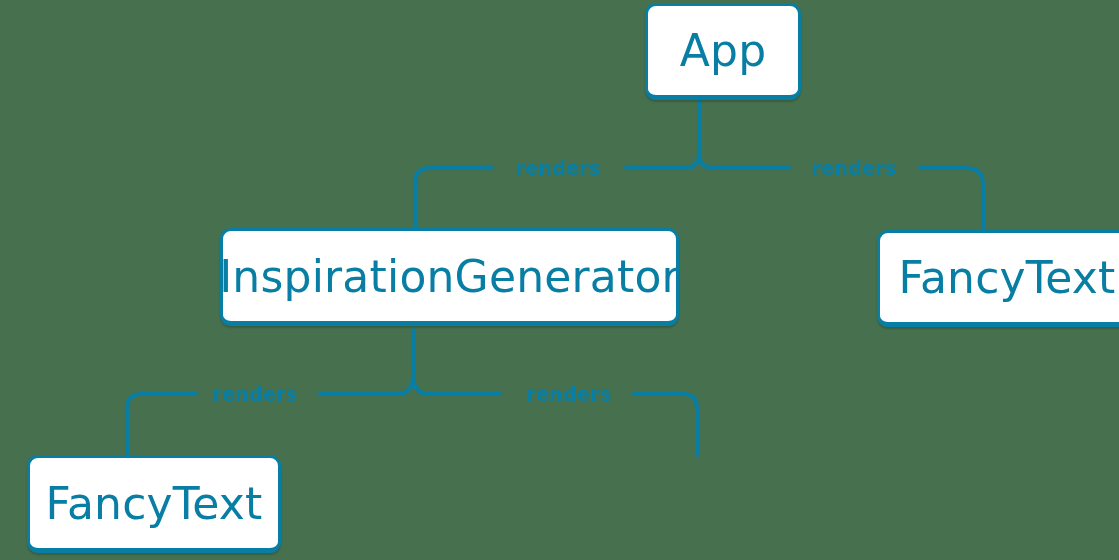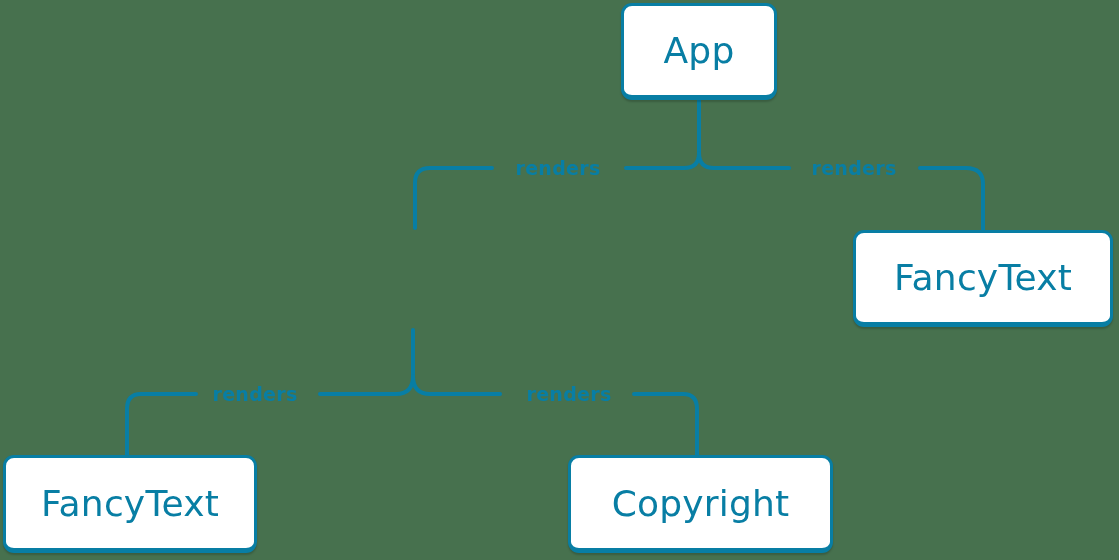--- a/index.html
+++ b/index.html
@@ -35,25 +35,26 @@
   .node {
     position: absolute;
     display: flex;
     align-items: center;
     justify-content: center;
     background: var(--node-bg);
     border: 3px solid var(--accent);
     border-bottom-width: 5px;
     border-radius: 11px;
     color: var(--accent);
-    font-size: 36px;
+    font-size: 44px;
     font-weight: 500;
     letter-spacing: 0.2px;
     box-shadow: 0 2px 2px rgba(0,0,0,0.18);
     white-space: nowrap;
+    margin-left: 24px;
   }
   .edge-label {
     position: absolute;
     transform: translate(-50%, -50%);
     color: var(--accent);
     font-size: 19px;
     font-weight: 700;
     letter-spacing: 0.3px;
     line-height: 1;
     white-space: nowrap;
@@ -87,31 +88,31 @@
     <path class="edge-line" d="M 196 394 H 141 Q 127 394 127 409 V 455"></path>
 
     <path class="edge-line" d="M 413 376 Q 413 394 430 394 H 500"></path>
     <path class="edge-line" d="M 634 394 H 683 Q 697 394 697 409 V 455"></path>
   </svg>
 
   <div class="node node-app">
     <span>App</span>
   </div>
 
+  <div class="node node-inspiration-generator">
+    <span>InspirationGenerator</span>
+  </div>
 
   <div class="node node-fancy-text-right">
     <span>FancyText</span>
   </div>
 
   <div class="node node-fancy-text-left">
     <span>FancyText</span>
   </div>
 
-  <div class="node node-copyright">
-    <span>Copyright</span>
-  </div>
 
   <div class="edge-label edge-label-1">renders</div>
   <div class="edge-label edge-label-2">renders</div>
   <div class="edge-label edge-label-3">renders</div>
   <div class="edge-label edge-label-4">renders</div>
 
 </div>
 
 </body></html>

